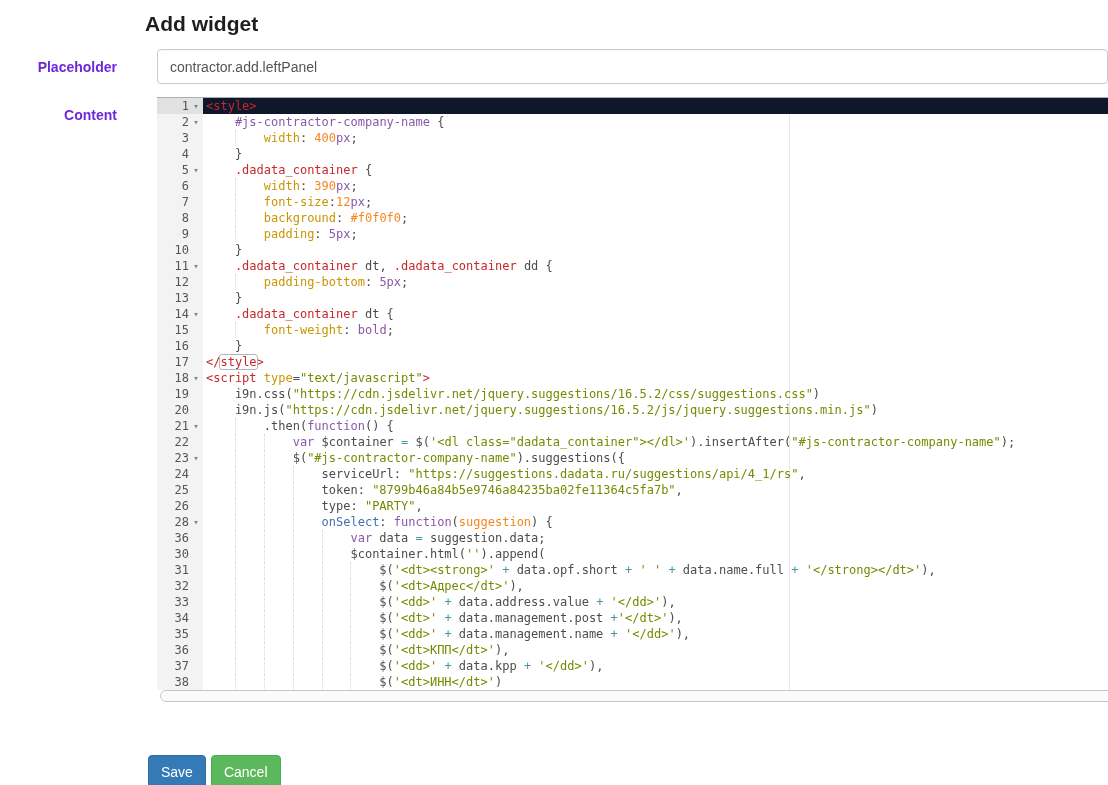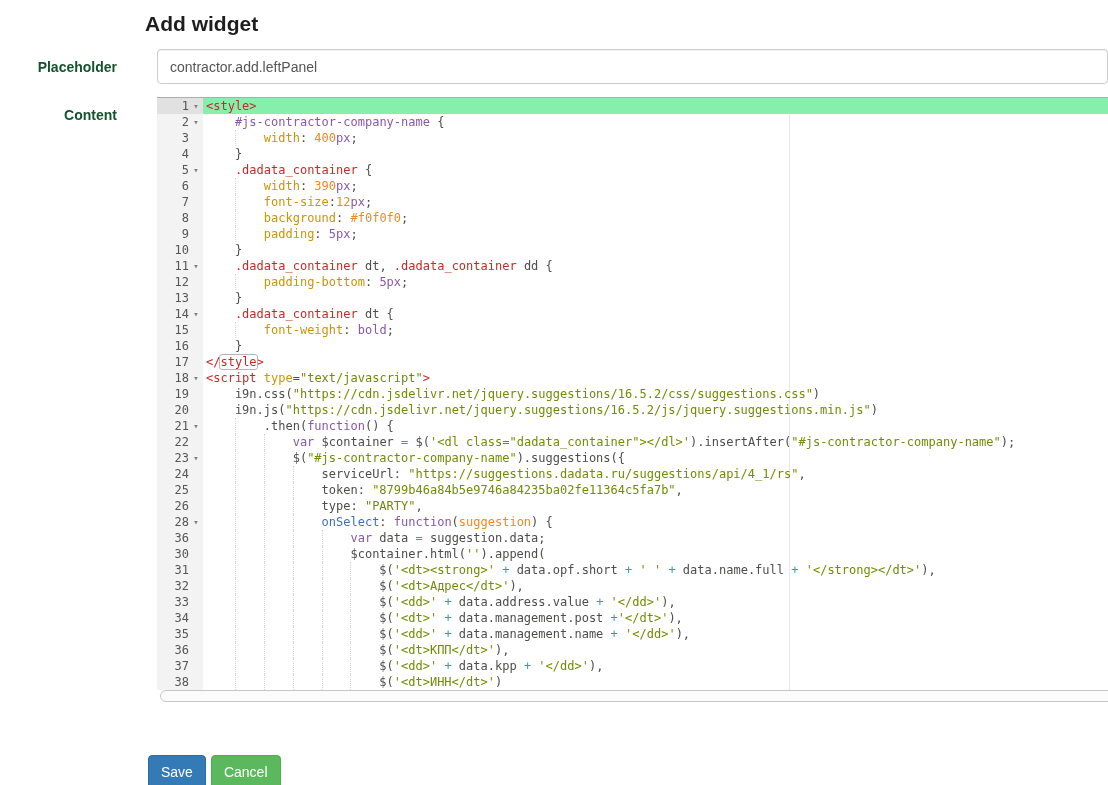--- a/index.html
+++ b/index.html
@@ -7,42 +7,42 @@
     width:1108px;height:785px;overflow:hidden;background:#fff;
     font-family:"Liberation Sans",sans-serif;
     -webkit-font-smoothing:antialiased;
   }
   .page{padding-top:4px;}
   h1.page-title{
     margin:8px 0 13px 145px;font-size:21px;font-weight:bold;color:#1e1e1e;letter-spacing:0;
   }
   .form-row{display:flex;margin-bottom:13px;}
   .label-col{
-    width:117px;flex:0 0 117px;text-align:right;font-size:14px;font-weight:bold;color:#14532d;
+    width:117px;flex:0 0 117px;text-align:right;font-size:14px;font-weight:bold;color:#6d28d9;
     padding-top:10px;line-height:16px;
   }
   .field-col{flex:1 1 auto;margin-left:40px;min-width:0;}
   input.text-input{
     display:block;width:100%;box-sizing:border-box;height:35px;
     border:1px solid #ccc;border-radius:4px;padding:6px 12px;
     font-size:14px;color:#555;font-family:"Liberation Sans",sans-serif;
     box-shadow:inset 0 1px 1px rgba(0,0,0,.045);outline:none;background:#fff;
   }
   
   .editor{
     position:relative;height:604px;overflow:hidden;background:#fff;
     border-top:1px solid #adadad;
     font-family:"DejaVu Sans Mono",monospace;font-size:12px;line-height:16px;
   }
   .print-margin{
     position:absolute;top:0;bottom:0;left:632px;width:1px;background:#e8e8e8;z-index:0;
   }
   .code-lines{position:relative;z-index:1;}
   .ed-row{display:flex;height:16px;}
-  .ed-row.active .code{background:#86efac;}
+  .ed-row.active .code{background:#0f172a;}
   .gut{
     flex:0 0 46px;width:46px;box-sizing:border-box;display:flex;align-items:center;
     background:#f3f3f3;color:#555;
   }
   .ed-row.active .gut{background:#e1e1e1;}
   .num{flex:1;text-align:right;font-size:12px;}
   .fold{
     width:14px;flex:0 0 14px;text-align:center;font-size:9px;color:#7d7d7d;line-height:16px;
     cursor:pointer;user-select:none;
   }

